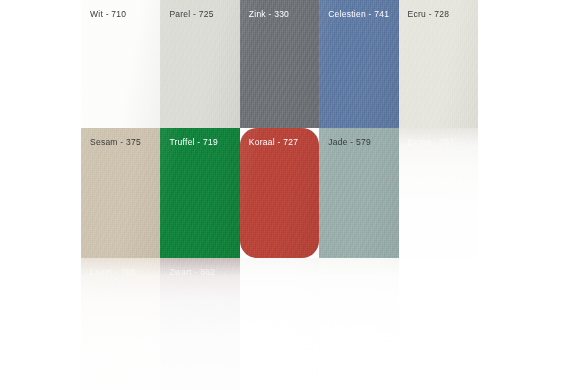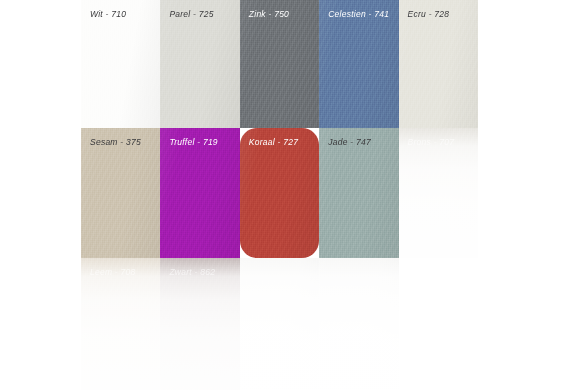--- a/index.html
+++ b/index.html
@@ -14,21 +14,20 @@
     overflow: hidden;
     font-family: "Liberation Sans", sans-serif;
     -webkit-font-smoothing: antialiased;
   }
 
   #swatch-board {
     position: relative;
     width: 565px;
     height: 382px;
     background: #ffffff;
-    font-style: italic;
   }
 
   
   #swatch-grid {
     position: absolute;
     left: 81px;
     top: 0;
     width: 397px;
     height: 390px;
     display: grid;
@@ -103,51 +102,51 @@
         <span class="swatch-label dark-text">Wit - 710</span>
       </div>
       <div class="swatch" style="background-color: rgb(220, 220, 214);">
         <span class="shade"></span>
         <span class="weave"></span>
         <span class="swatch-label dark-text">Parel - 725</span>
       </div>
       <div class="swatch" style="background-color: rgb(110, 114, 118);">
         <span class="shade"></span>
         <span class="weave"></span>
-        <span class="swatch-label light-text">Zink - 750</span>
+        <span class="swatch-label light-text">Zink - 330</span>
       </div>
       <div class="swatch" style="background-color: rgb(95, 122, 163);">
         <span class="shade"></span>
         <span class="weave"></span>
         <span class="swatch-label light-text">Celestien - 741</span>
       </div>
       <div class="swatch" style="background-color: rgb(230, 229, 221); padding-left: 28px;">
         <span class="shade"></span>
         <span class="weave"></span>
         <span class="swatch-label dark-text">Ecru - 728</span>
       </div>
       <div class="swatch" style="background-color: rgb(205, 195, 176);">
         <span class="shade"></span>
         <span class="weave"></span>
         <span class="swatch-label dark-text">Sesam - 375</span>
       </div>
-      <div class="swatch" style="background-color: #a21caf; padding-left: 35px;">
+      <div class="swatch" style="background-color: #15803d; padding-left: 35px;">
         <span class="shade"></span>
         <span class="weave"></span>
         <span class="swatch-label light-text">Truffel - 719</span>
       </div>
       <div class="swatch" style="background-color: rgb(184, 68, 58); border-radius: 17px;">
         <span class="shade"></span>
         <span class="weave"></span>
         <span class="swatch-label light-text">Koraal - 727</span>
       </div>
       <div class="swatch" style="background-color: rgb(154, 174, 171);">
         <span class="shade"></span>
         <span class="weave"></span>
-        <span class="swatch-label dark-text">Jade - 747</span>
+        <span class="swatch-label dark-text">Jade - 579</span>
       </div>
       <div class="swatch faded-cell in-faded-row" style="background-color: rgb(207, 203, 192); position: relative;">
         <span class="shade"></span>
         <span class="weave"></span>
         <span class="swatch-label light-text">Brons - 707</span>
       </div>
       <div class="swatch faded-cell in-faded-row" style="background-color: rgb(205, 191, 168); position: relative;">
         <span class="shade"></span>
         <span class="weave"></span>
         <span class="swatch-label light-text">Leem - 708</span>

